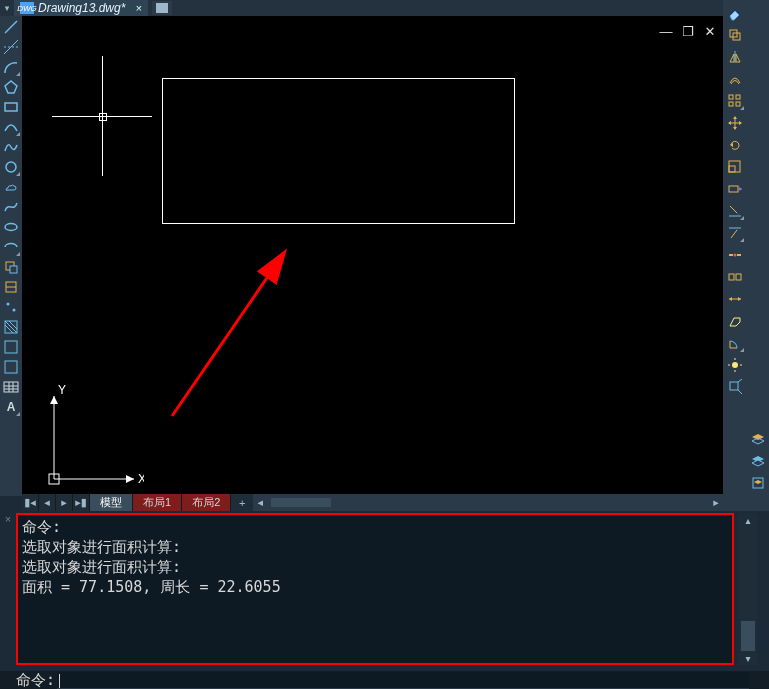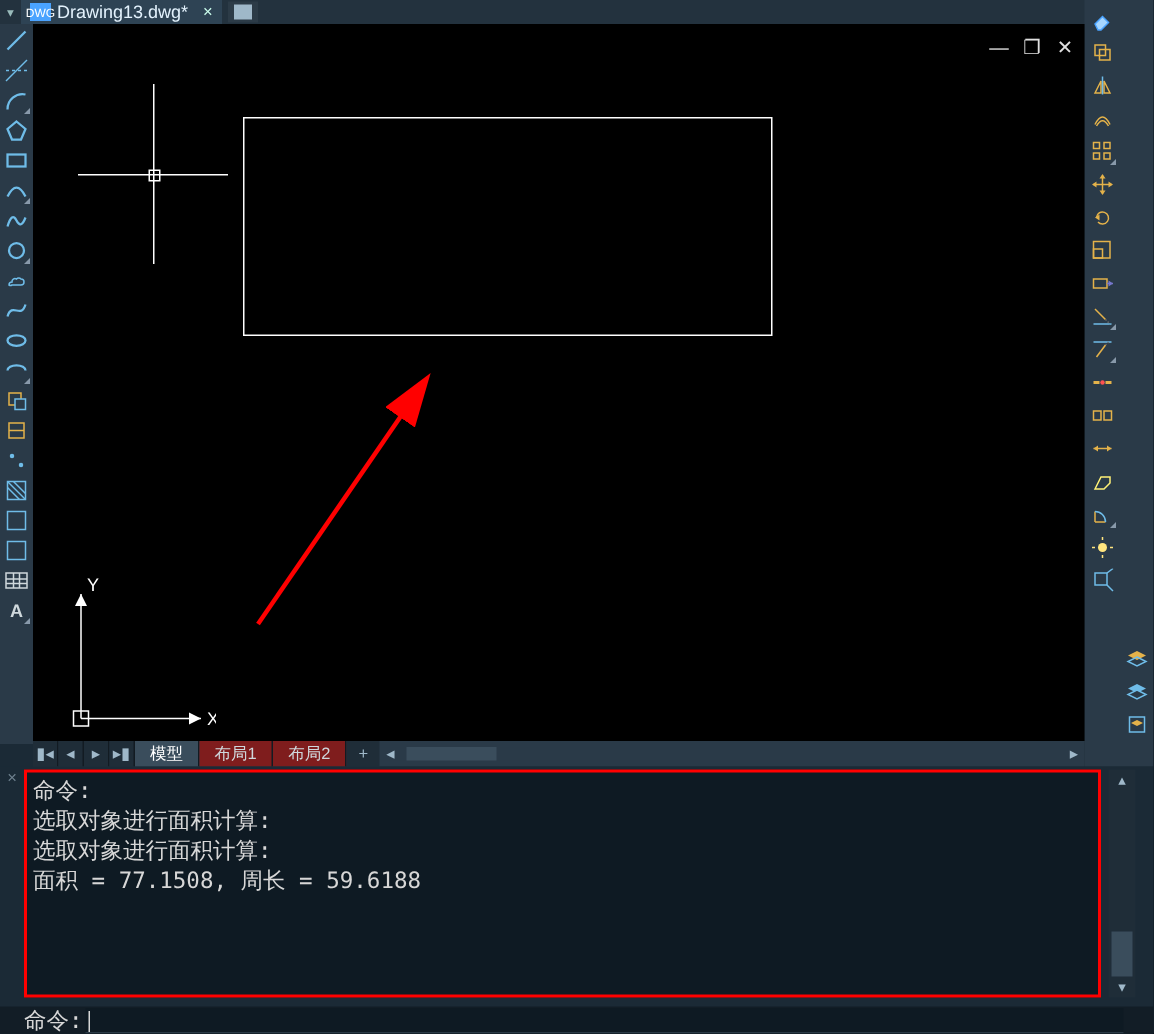--- a/index.html
+++ b/index.html
@@ -20,21 +20,21 @@
     position: absolute; left: 0; top: 0; width: 769px; height: 16px;
     background: #23323e;
     display: flex; align-items: center;
   }
   .tabstrip .dropdown {
     width: 14px; height: 16px; display:flex; align-items:center; justify-content:center;
     color:#9bb; font-size:9px;
   }
   .tabstrip .tab {
     height: 16px; display:flex; align-items:center; gap:4px;
-    padding: 0 6px; background:#2e4354; color:#e3f2fd; font-size:12px;
+    padding: 0 6px; background:#2e4354; color:#e3f2fd; font-size:12px;font-style:italic;
   }
   .tabstrip .tab .ficon { width:14px; height:12px; background:#4aa3ff; font-size:8px; color:#fff; display:flex; align-items:center; justify-content:center; }
   .tabstrip .tab .close { color:#cfe; font-size:11px; padding-left:6px; }
   .tabstrip .newtab {
     width:20px; height:14px; margin-left:4px; display:flex; align-items:center; justify-content:center;
     background:#2c3b47;
   }
   .tabstrip .newtab .pg { width:12px; height:10px; background:#9fb8c9; }
 
   
@@ -494,21 +494,21 @@
       <div class="arrow">▸</div>
     </div>
   </div>
 
   <div class="cmdpanel">
     <div class="closep">×</div>
     <div class="cmdhist">
       <div>命令:</div>
       <div>选取对象进行面积计算:</div>
       <div>选取对象进行面积计算:</div>
-      <div>面积 = 77.1508, 周长 = 59.6188</div>
+      <div>面积 = 77.1508, 周长 = 22.6055</div>
     </div>
     <div class="cmdscroll">
       <div class="arrow">▴</div>
       <div class="track">
           <div class="thumb"></div>
         </div>
       <div class="arrow">▾</div>
     </div>
   </div>
 

